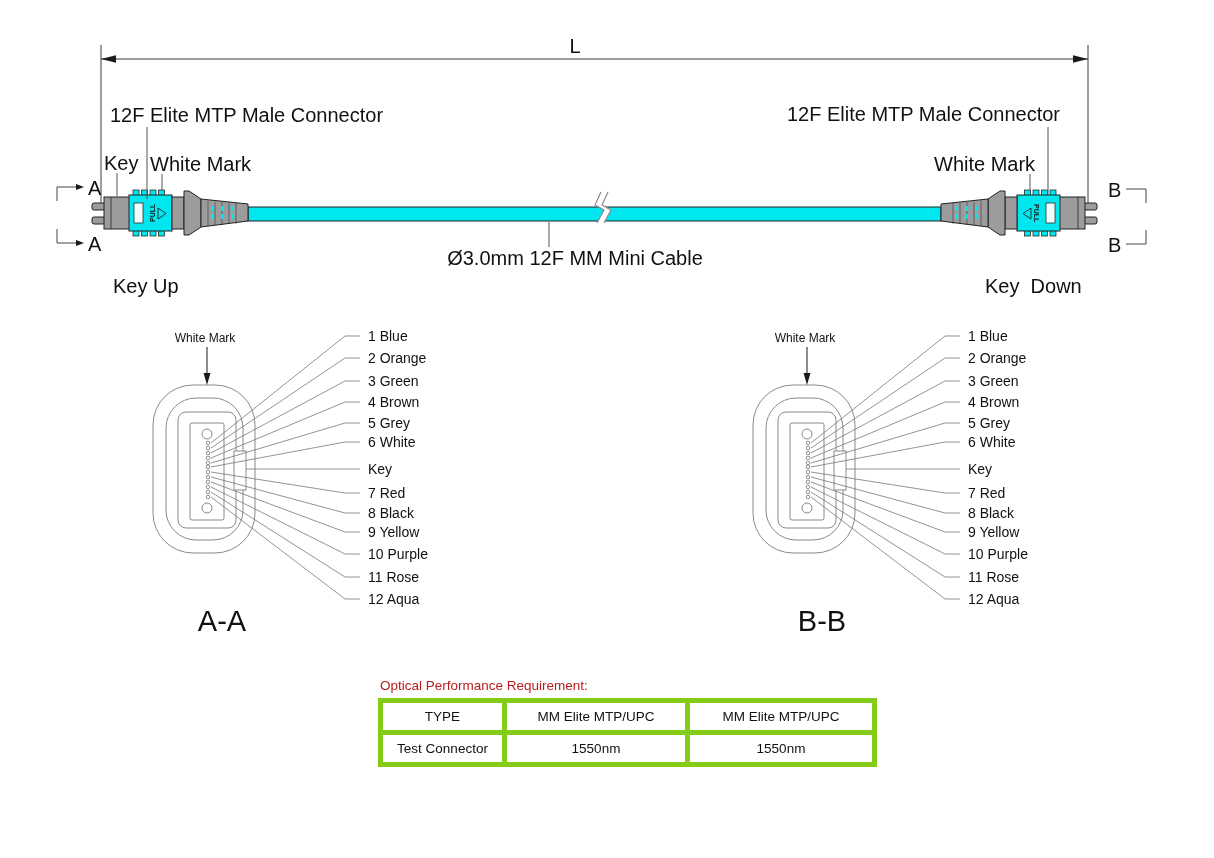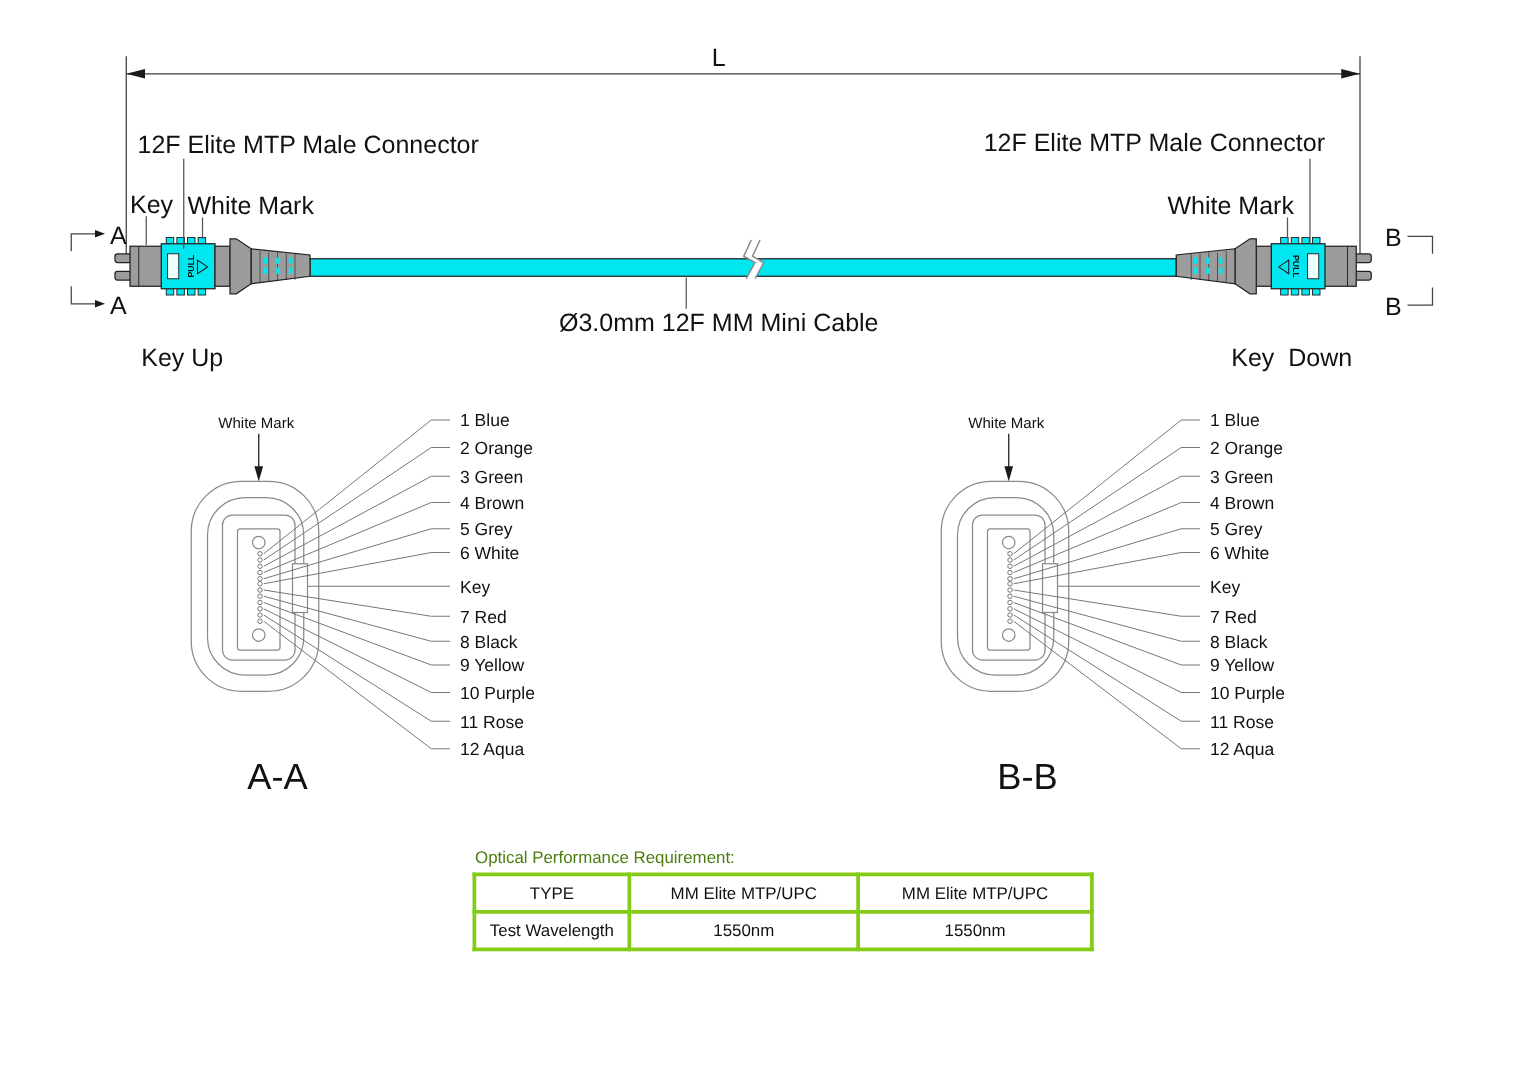--- a/index.html
+++ b/index.html
@@ -7,24 +7,24 @@
     width:1214px;height:858px;position:relative;overflow:hidden;
     font-family:"Liberation Sans", sans-serif;color:#111;
   }
   svg{position:absolute;left:0;top:0;font-family:"Liberation Sans", sans-serif;}
   svg text{fill:#111;}
   .face-svg{position:absolute;top:325px;width:350px;height:320px;}
   #face-a{left:130px;}
   #face-b{left:730px;}
   
   .perf-block{position:absolute;left:378px;top:678px;width:500px;}
-  .perf-title{font-size:13.5px;color:#4d7c0f;margin:0 0 5px 2px;}
+  .perf-title{font-size:13.5px;color:#b91c1c;margin:0 0 5px 2px;}
   table.perf{border-collapse:collapse;table-layout:fixed;width:494px;}
   table.perf td{
-    border:3px solid #84cc16;height:27px;text-align:center;vertical-align:middle;
+    border:5px solid #84cc16;height:27px;text-align:center;vertical-align:middle;
     font-size:13.5px;color:#111;padding:0 4px;background:#fff;
   }
   table.perf col.c1{width:124px;}
   table.perf col.c2{width:183px;}
   table.perf col.c3{width:187px;}
 </style>
 </head>
 <body>
 
 <svg id="assembly" width="1214" height="315" viewBox="0 0 1214 315">
@@ -289,19 +289,19 @@
         <col class="c2">
         <col class="c3">
       </colgroup>
     <tbody>
       <tr>
         <td>TYPE</td>
         <td>MM Elite MTP/UPC</td>
         <td>MM Elite MTP/UPC</td>
       </tr>
       <tr>
-        <td>Test Wavelength</td>
+        <td>Test Connector</td>
         <td>1550nm</td>
         <td>1550nm</td>
       </tr>
     </tbody>
   </table>
 </div>
 
 </body></html>

